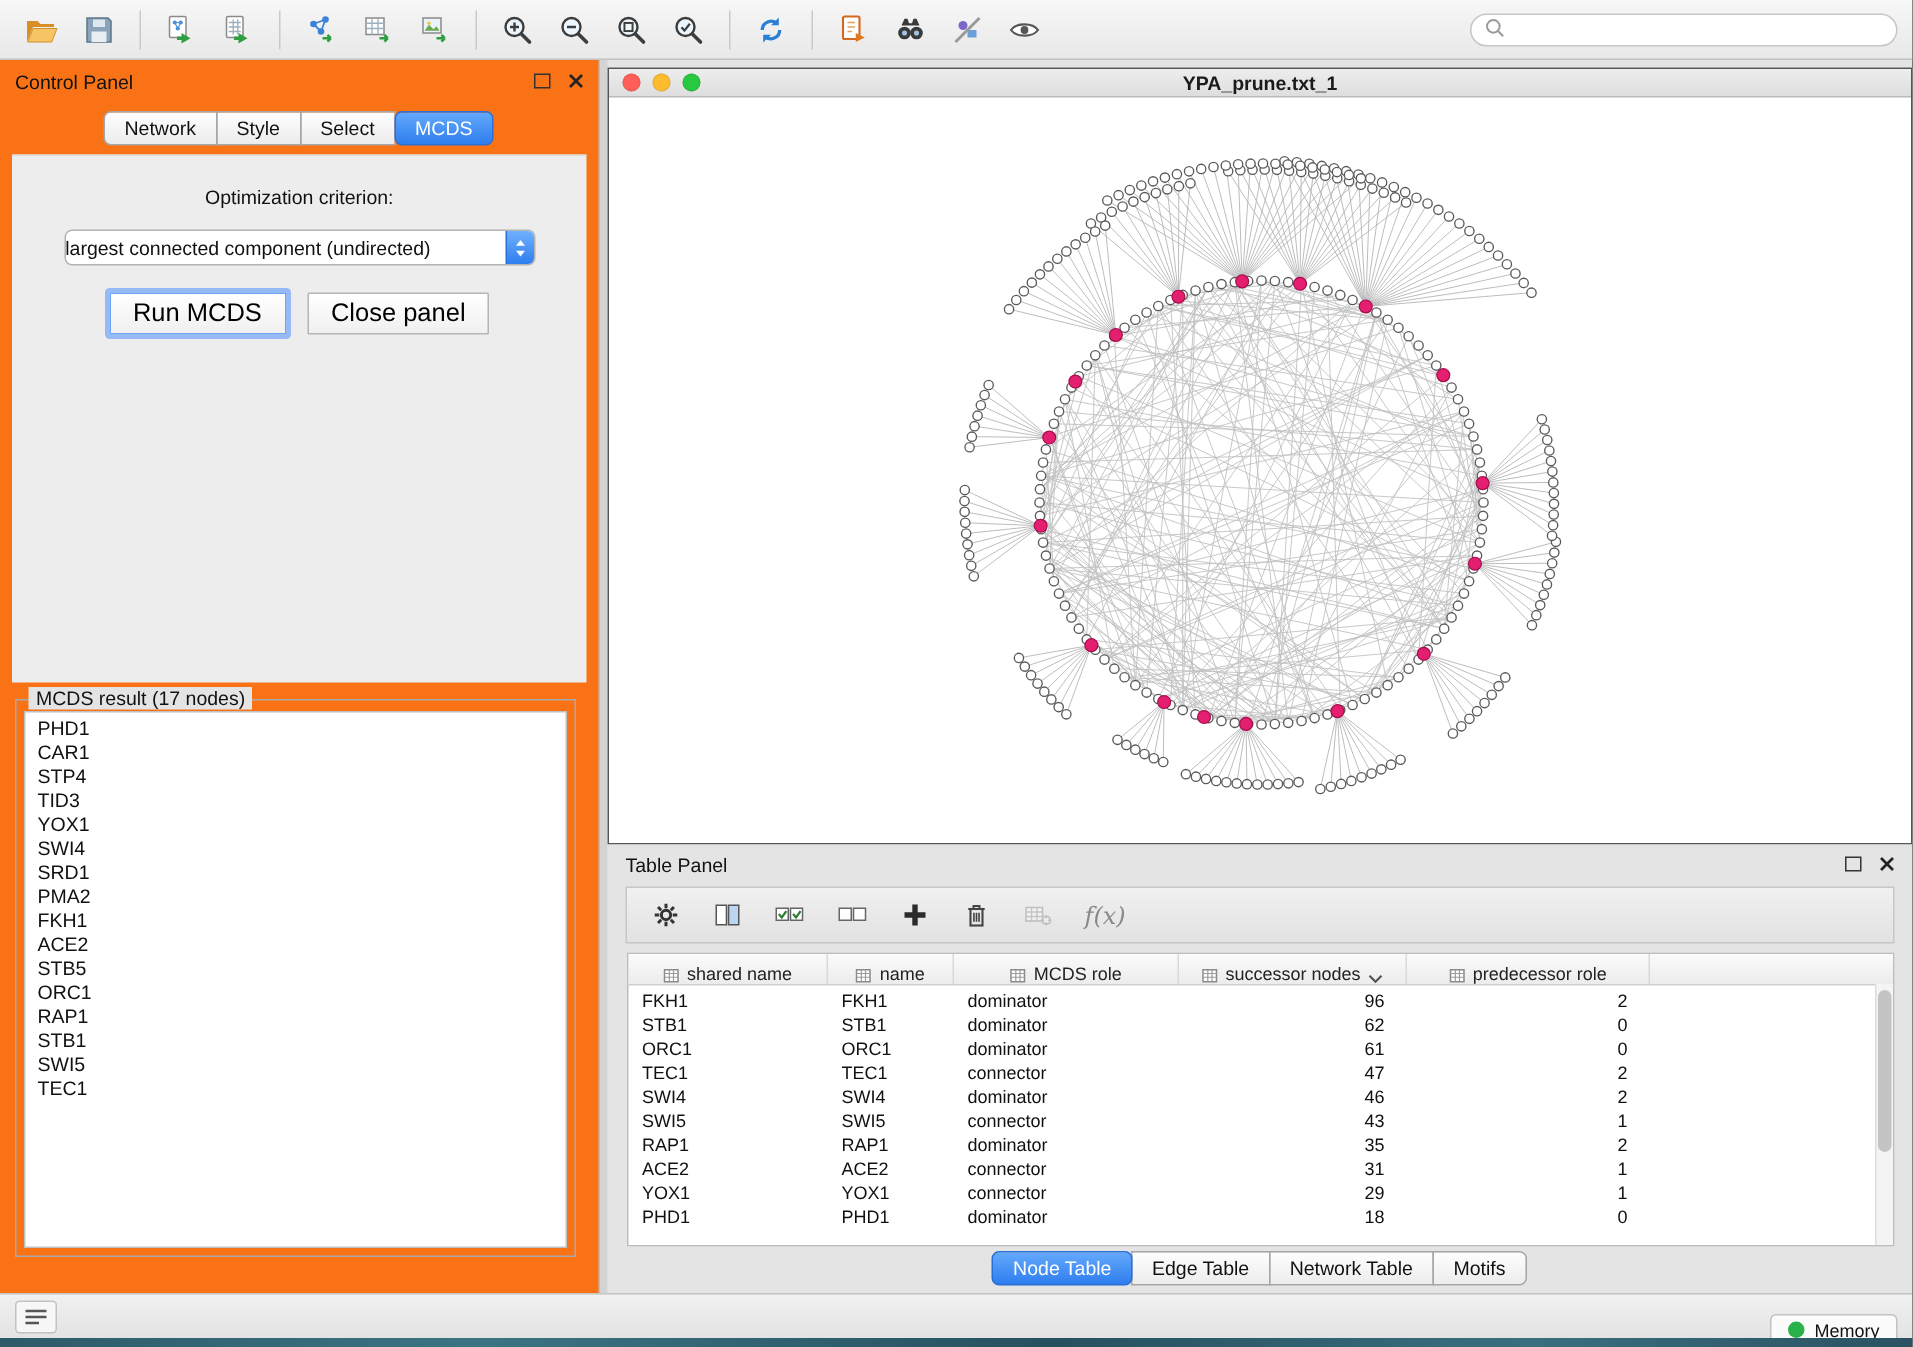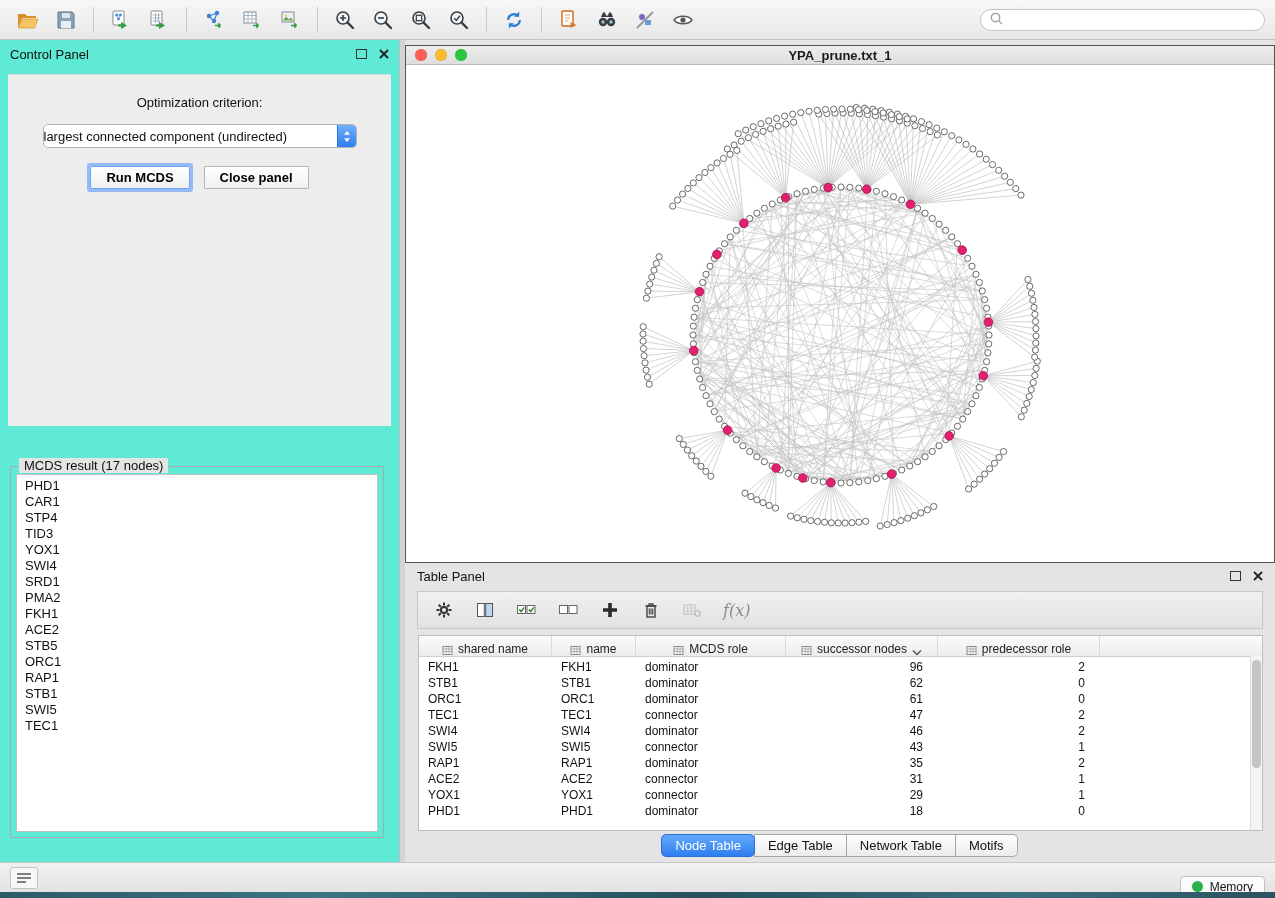--- a/index.html
+++ b/index.html
@@ -6,36 +6,36 @@
   .screen{position:relative;width:1275px;height:898px;background:#e4e4e4;font-family:"Liberation Sans",sans-serif;font-size:13px;color:#111;overflow:hidden;}
 
   
   .toolbar{position:absolute;left:0;top:0;width:100%;height:40px;background:linear-gradient(#f7f7f7,#e8e8e8);border-bottom:1px solid #c3c3c3;display:flex;align-items:center;padding:0 10px;box-sizing:border-box;gap:2px;}
   .tbtn{width:36px;height:30px;display:flex;align-items:center;justify-content:center;border-radius:4px;cursor:default;}
   .tsep{width:1px;height:26px;background:#c9c9c9;margin:0 7px;}
   .search-box{margin-left:auto;width:285px;height:22px;border:1px solid #c6c6c6;border-radius:12px;background:#fff;display:flex;align-items:center;padding:0 8px;gap:6px;box-sizing:border-box;}
   .search-box input{border:none;outline:none;flex:1;font-family:"Liberation Sans",sans-serif;font-size:12px;background:transparent;}
 
   
-  .control-panel{position:absolute;left:0;top:40px;width:400px;height:822px;background:#5eead4;border-right:1px solid #bdbdbd;box-sizing:border-box;}
+  .control-panel{position:absolute;left:0;top:40px;width:400px;height:822px;background:#f97316;border-right:1px solid #bdbdbd;box-sizing:border-box;}
   .panel-header{height:28px;display:flex;align-items:center;padding:0 10px;}
   .win-controls{margin-left:auto;display:flex;gap:12px;align-items:center;}
   .float-icon{width:9px;height:8px;border:1.5px solid #333;display:inline-block;}
   .tabs-row{display:flex;justify-content:center;margin-top:6px;}
   .seg-tab{padding:3px 13px;border:1px solid #a6a6a6;background:linear-gradient(#fefefe,#ececec);margin-left:-1px;font-size:13px;}
   .seg-tab:first-child{border-radius:5px 0 0 5px;}
   .seg-tab:last-child{border-radius:0 5px 5px 0;}
   .seg-tab.active{background:linear-gradient(#63a9fb,#2f7ef0);color:#fff;border-color:#2a6fd6;border-radius:5px;position:relative;z-index:2;}
   .tab-page{margin:6px 8px 0;background:#ededed;border-top:1px solid #dcdcdc;height:352px;box-sizing:border-box;padding-top:20px;}
   .opt-label{text-align:center;margin-bottom:14px;}
   .select-box{margin:0 auto;width:312px;height:22px;background:#fff;border:1px solid #b3b3b3;border-radius:5px;display:flex;align-items:center;overflow:hidden;}
   .select-text{padding-left:0;flex:1;white-space:nowrap;font-size:13px;}
   .select-stepper{width:18px;height:22px;background:linear-gradient(#6fb1fc,#2f7ef0);display:flex;align-items:center;justify-content:center;border-left:1px solid #2a6fd6;}
   .btn-row{display:flex;justify-content:center;gap:14px;margin-top:18px;}
-  .mac-btn{padding:3px 15px;background:linear-gradient(#ffffff,#f0f0f0);border:1px solid #b5b5b5;border-radius:1px;font-size:13px;font-weight:bold;}
+  .mac-btn{padding:3px 15px;background:linear-gradient(#ffffff,#f0f0f0);border:1px solid #b5b5b5;border-radius:1px;font-size:17px;}
   .mac-btn.focused{box-shadow:0 0 0 3px rgba(77,144,254,.55);border-color:#6ea4f8;}
   .groupbox{position:absolute;left:10px;right:15px;top:426px;bottom:24px;border:1px solid #a9a9a9;}
   .groupbox-legend{position:absolute;top:-9px;left:8px;background:#e4e4e4;padding:0 5px;font-size:13px;}
   .mcds-list{position:absolute;left:5px;right:5px;top:7px;bottom:5px;background:#fff;border:1px solid #c0c0c0;overflow:hidden;padding-top:3px;}
   .mcds-item{padding:0 8px;height:16px;line-height:16px;font-size:13px;}
 
   
   .splitter{position:absolute;left:400px;top:40px;width:5px;height:822px;background:#d4d4d4;}
 
   
@@ -214,20 +214,26 @@
   <div class="control-panel">
     <div class="panel-header">
       <span>Control Panel</span>
       <span class="win-controls">
         <span class="float-icon"></span>
         <span><svg width="10" height="10" viewBox="0 0 10 10">
               <path d="M1 1l8 8M9 1l-8 8" stroke="#222" stroke-width="1.8"></path>
             </svg></span>
       </span>
     </div>
+    <div class="tabs-row" id="ctrl-tabs">
+        <div class="seg-tab">Network</div>
+        <div class="seg-tab">Style</div>
+        <div class="seg-tab">Select</div>
+        <div class="seg-tab active">MCDS</div>
+      </div>
     <div class="tab-page">
       <div class="opt-label">Optimization criterion:</div>
       <div class="select-box">
         <span class="select-text">largest connected component (undirected)</span>
         <span class="select-stepper">
             <svg width="8" height="13" viewBox="0 0 8 13">
               <path d="M4 1 7 4.8H1z" fill="#fff"></path>
               <path d="M4 12 1 8.2h6z" fill="#fff"></path>
             </svg>
           </span>

